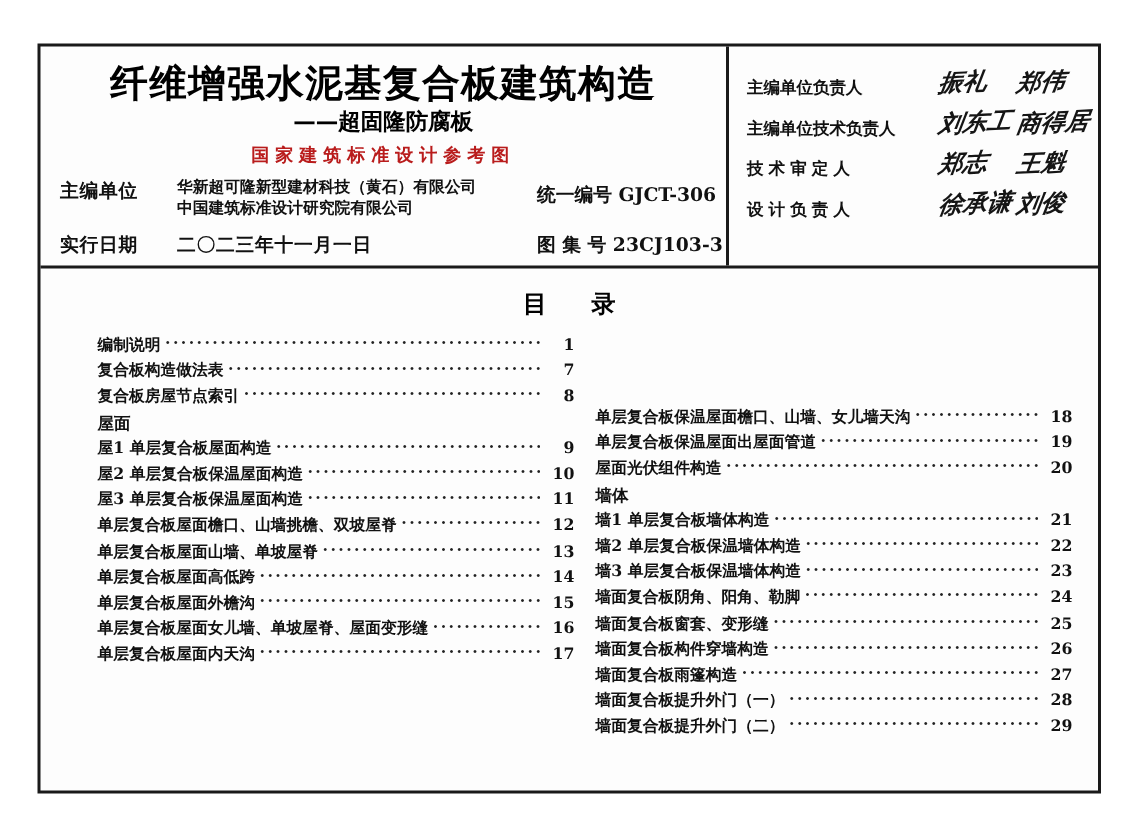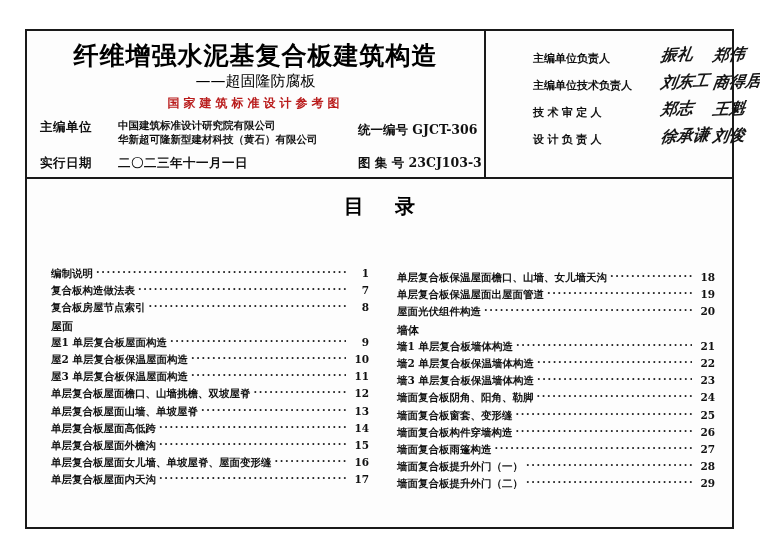--- a/index.html
+++ b/index.html
@@ -70,21 +70,21 @@
     letter-spacing: 1px;
     color: #000;
     white-space: nowrap;
   }
   .doc-subtitle {
     position: absolute;
     left: 0; right: 0;
     top: 41px;
     text-align: center;
     font-family: "DejaVu Sans", "Liberation Sans", sans-serif;
-    font-weight: normal;
+    font-weight: bold;
     font-size: 15px;
     letter-spacing: 0px;
     color: #000;
   }
   .doc-kind {
     position: absolute;
     left: 0; right: 0;
     top: 64px;
     text-align: center;
     font-family: "DejaVu Serif", "Liberation Serif", serif;
@@ -152,21 +152,20 @@
   
   .sig-list {
     position: absolute;
     left: 12px;
     top: 18px;
     right: 6px;
   }
   .sig-row {
     position: relative;
     height: 27px;
-    margin-left: 35px;
   }
   .sig-role {
     position: absolute;
     left: 0; top: 2px;
     font-family: "DejaVu Serif", "Liberation Serif", serif;
     font-weight: bold;
     font-size: 11px;
     white-space: nowrap;
   }
   .sig-role.spaced { letter-spacing: 3.4px; }
@@ -192,33 +191,33 @@
     right: 0;
     bottom: 0;
   }
   .toc-heading {
     position: absolute;
     left: 0; right: 0;
     top: 14px;
     text-align: center;
     font-family: "DejaVu Sans", "Liberation Sans", sans-serif;
     font-weight: bold;
-    font-size: 20px;
+    font-size: 16px;
     letter-spacing: 12px;
     text-indent: 12px;
     color: #000;
   }
 
   .toc-col {
     position: absolute;
     top: 44px;
     font-family: "DejaVu Serif", "Liberation Serif", serif;
     font-size: 10.5px;
   }
-  .toc-col.left  { left: 24px;  width: 318px; margin-top: 44px; }
+  .toc-col.left  { left: 38px;  width: 318px; }
   .toc-col.right { left: 370px; width: 318px; margin-top: 48px; }
 
   .toc-item {
     display: flex;
     align-items: baseline;
     height: 17.2px;
     white-space: nowrap;
   }
   .toc-text {
     font-weight: bold;
@@ -259,22 +258,22 @@
     <div class="header-band">
 
       <div class="header-left">
         <div class="doc-title">纤维增强水泥基复合板建筑构造</div>
         <div class="doc-subtitle">——超固隆防腐板</div>
         <div class="doc-kind">国家建筑标准设计参考图</div>
 
         <div class="meta-row r1">
           <div class="meta-label">主编单位</div>
           <div class="meta-value-block">
+            <div>华新超可隆新型建材科技（黄石）有限公司</div>
             <div>中国建筑标准设计研究院有限公司</div>
-            <div>华新超可隆新型建材科技（黄石）有限公司</div>
           </div>
           <div class="meta-right">
             <span>统一编号</span>
             <span class="code">GJCT-306</span>
           </div>
         </div>
 
         <div class="meta-row r2">
           <div class="meta-label">实行日期</div>
           <div class="meta-value-inline">二〇二三年十一月一日</div>

